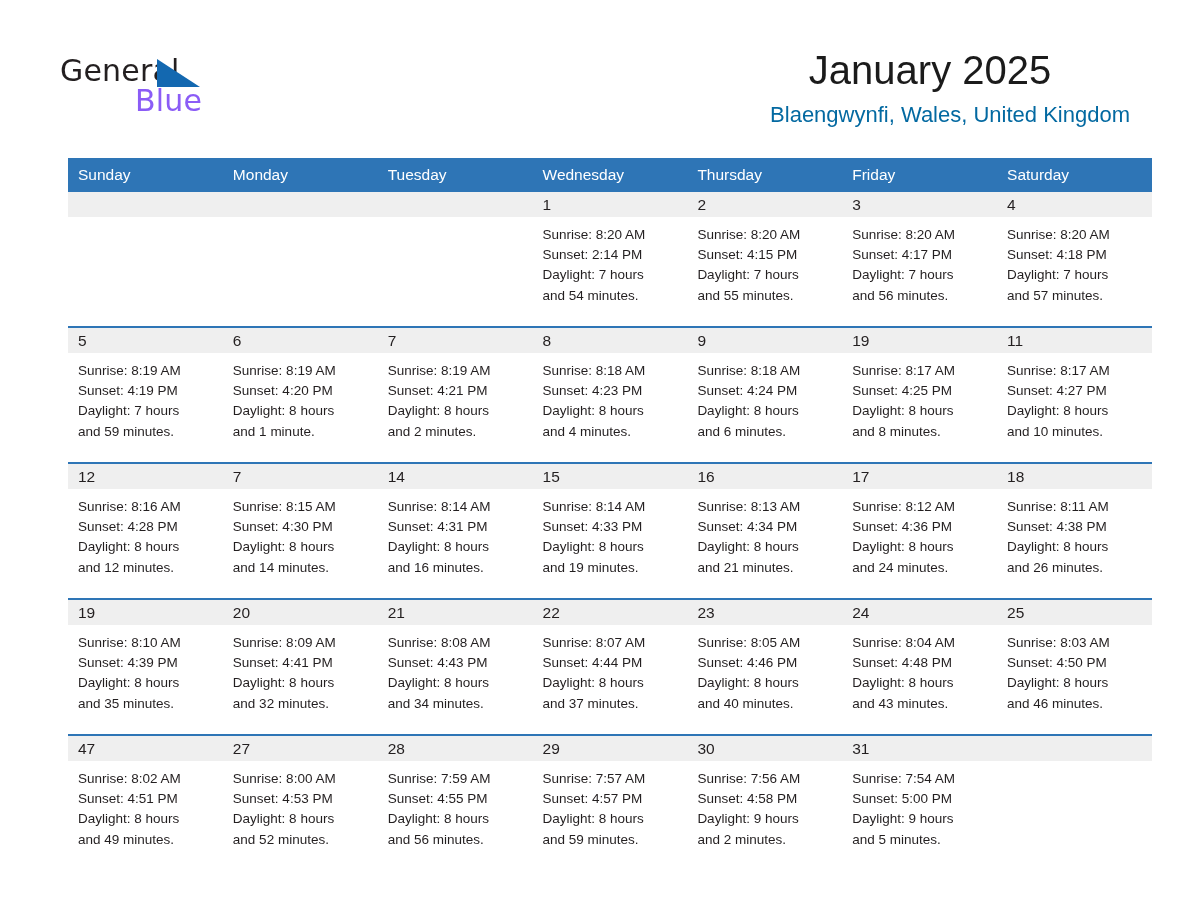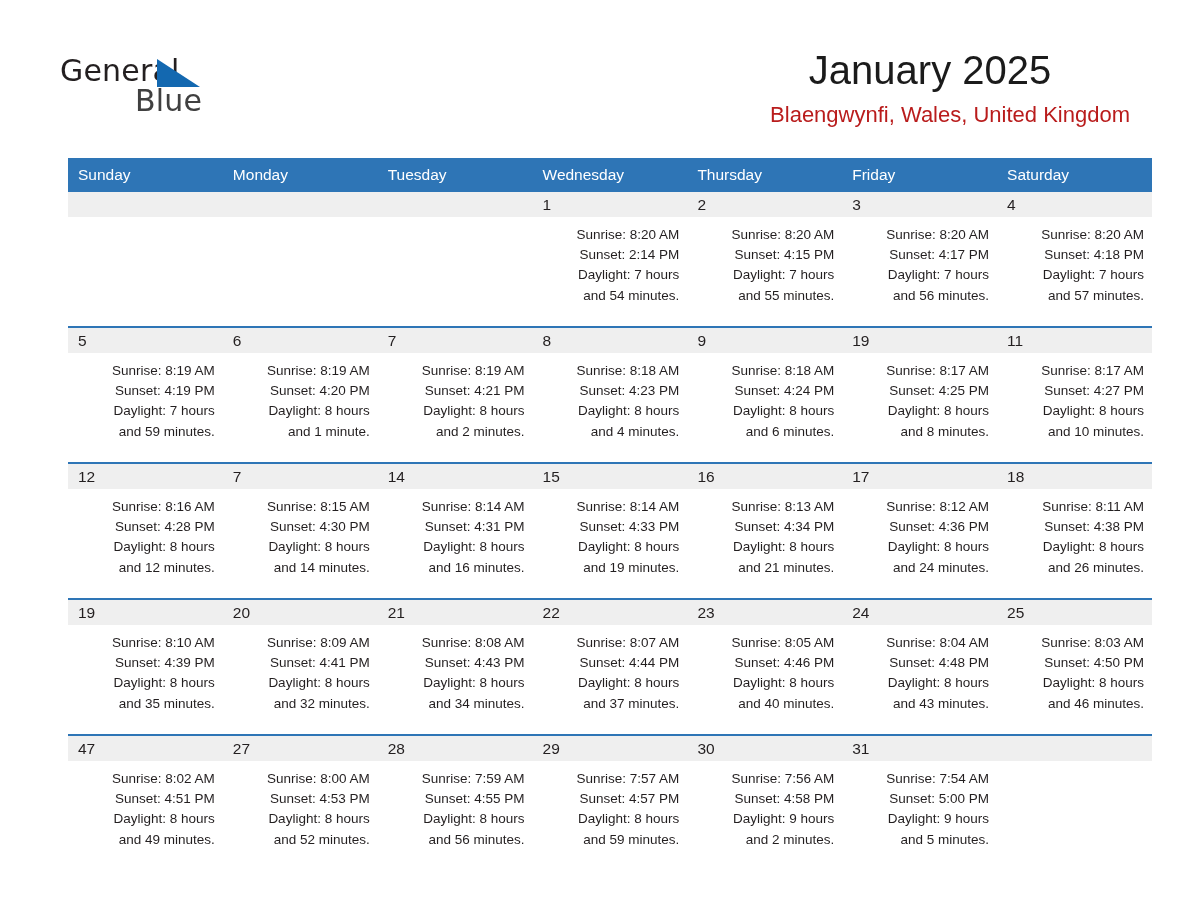--- a/index.html
+++ b/index.html
@@ -54,21 +54,21 @@
     width: 43px;
     height: 28px;
   }
   .brand-blue {
     position: absolute;
     left: 75px;
     top: 30px;
     font-size: 30px;
     line-height: 34px;
     letter-spacing: 0.2px;
-    color: #404040;
+    color: #8b5cf6;
     font-family: "DejaVu Sans", sans-serif;
     font-weight: 400;
   }
 
   .title-block {
     position: absolute;
     right: 6px;
     top: 0;
     text-align: center;
   }
@@ -76,21 +76,21 @@
     font-size: 40px;
     line-height: 52px;
     font-weight: 400;
     color: #1b1b1b;
     white-space: nowrap;
   }
   .cal-location {
     font-size: 22px;
     line-height: 30px;
     font-weight: 400;
-    color: #b91c1c;
+    color: #0369a1;
     white-space: nowrap;
     margin-top: 4px;
     margin-left: 40px;
   }
 
   
   .calendar {
     position: absolute;
     left: 68px;
     top: 158px;
@@ -132,21 +132,20 @@
     box-sizing: border-box;
   }
   .daynum.empty {
     color: transparent;
   }
   .cellbody {
     height: 109px;
     padding: 8px 8px 0 10px;
     box-sizing: border-box;
     background: #ffffff;
-    text-align: right;
   }
   .cellbody .line {
     font-size: 13.5px;
     line-height: 20.2px;
     color: #231f20;
     white-space: nowrap;
   }
 </style>
 </head>
 <body>

